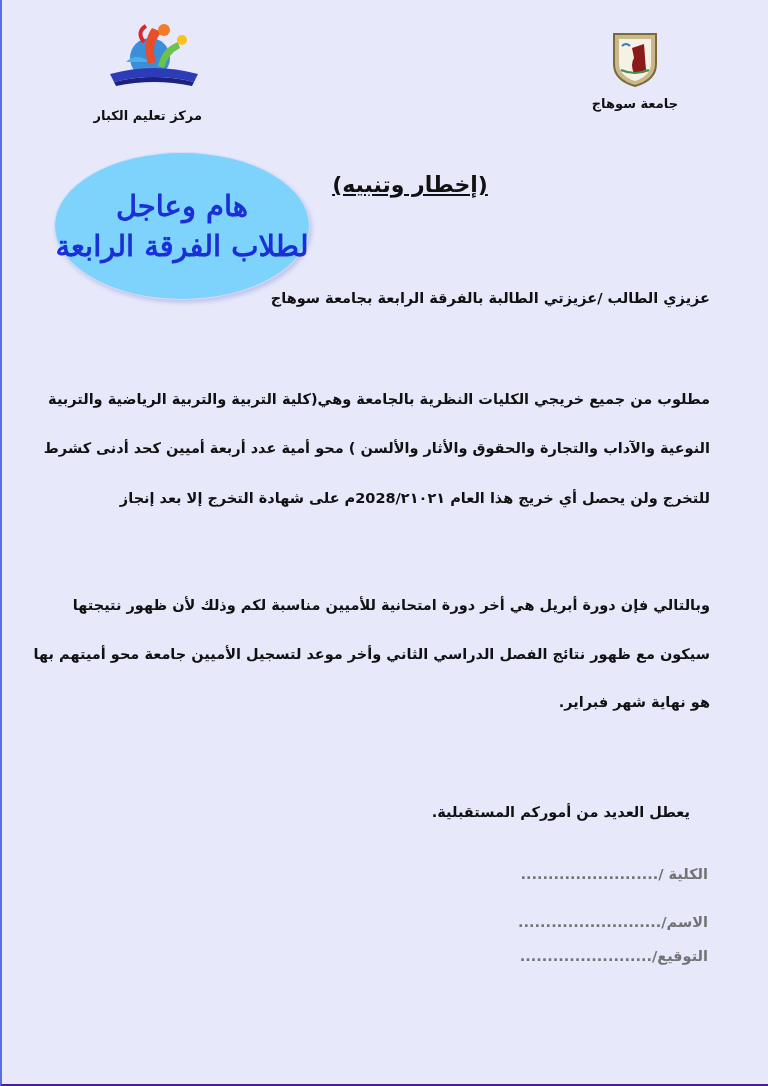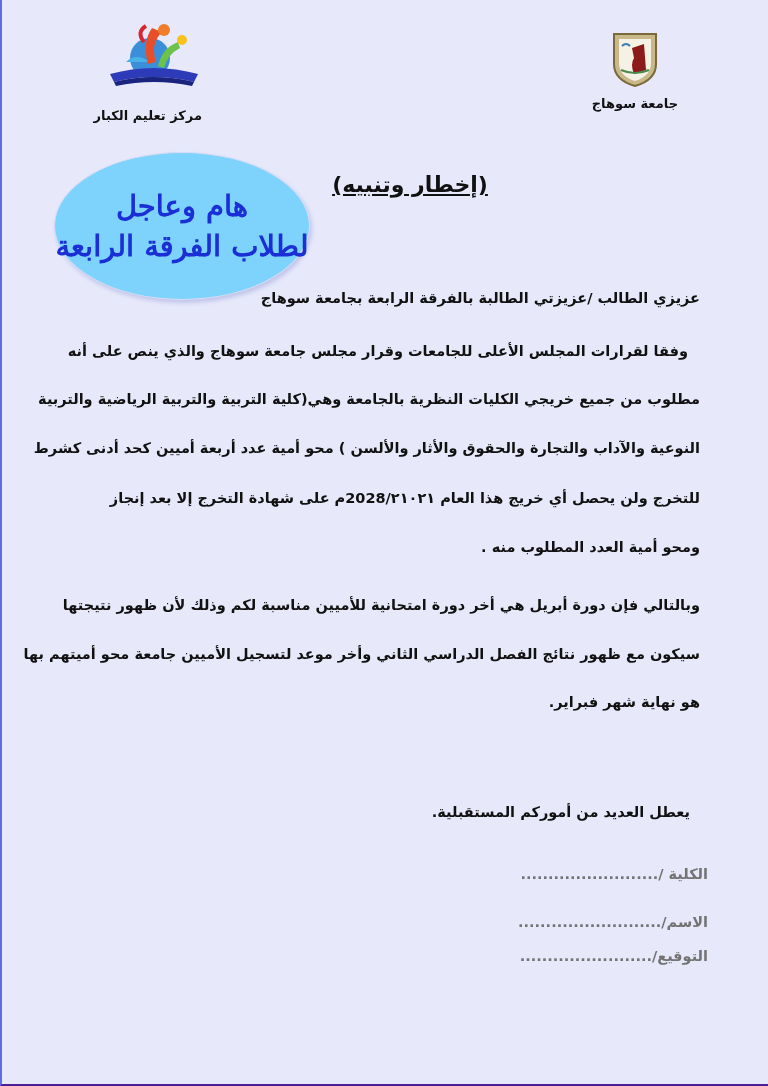--- a/index.html
+++ b/index.html
@@ -40,21 +40,21 @@
   }
   .oval-line {
     font-family:"DejaVu Serif", serif; color:#1a2fd6;
     font-size:29px; line-height:40px; font-weight:bold; white-space:nowrap;
   }
   .notice-title {
     position:absolute; left:318px; top:172px; width:180px; text-align:center;
     font-weight:bold; font-size:22px; color:#111; direction:rtl;text-decoration:underline;
   }
   .body-text {
-    position:absolute; right:68px; direction:rtl; text-align:right;
+    position:absolute; right:58px; direction:rtl; text-align:right;
     font-weight:bold; font-size:14.5px; color:#111; white-space:nowrap;
   }
   .sig-row {
     position:absolute; right:60px; direction:rtl; font-weight:bold; font-size:14.5px; color:#737373;
     white-space:nowrap;
   }
 </style>
 </head>
 <body>
 
@@ -88,25 +88,23 @@
 
   <div class="oval">
     <div class="oval-line">هام وعاجل</div>
     <div class="oval-line">لطلاب الفرقة الرابعة</div>
   </div>
 
   <div class="notice-title">(إخطار وتنبيه)</div>
 
   <div class="body-text" style="top:290px;">عزيزي الطالب /عزيزتي الطالبة بالفرقة الرابعة بجامعة سوهاج</div>
 
-  <div class="body-text" style="top:343px;right:80px;">وفقا لقرارات المجلس الأعلى للجامعات وقرار  مجلس جامعة سوهاج والذي ينص على أنه</div>
   <div class="body-text" style="top:391px;">مطلوب من جميع خريجي الكليات النظرية بالجامعة وهي(كلية التربية والتربية الرياضية والتربية</div>
   <div class="body-text" style="top:440px;">النوعية والآداب والتجارة والحقوق والأثار والألسن ) محو أمية عدد أربعة أميين كحد أدنى كشرط</div>
   <div class="body-text" style="top:490px;">للتخرج ولن يحصل أي خريج هذا العام   2028/٢١٠٢١م على شهادة التخرج إلا بعد إنجاز</div>
-  <div class="body-text" style="top:539px;">ومحو أمية  العدد  المطلوب منه .</div>
 
   <div class="body-text" style="top:597px;">وبالتالي فإن  دورة أبريل هي أخر دورة  امتحانية للأميين مناسبة لكم  وذلك لأن ظهور نتيجتها</div>
   <div class="body-text" style="top:646px;">سيكون مع ظهور  نتائج الفصل الدراسي الثاني وأخر موعد لتسجيل الأميين جامعة محو أميتهم بها</div>
   <div class="body-text" style="top:694px;">هو نهاية شهر فبراير.</div>
 
   <div class="body-text" style="top:804px;right:78px;">يعطل العديد من أموركم المستقبلية.</div>
 
   <div class="sig-row" style="top:866px;">
     <span>الكلية /</span><span>.........................</span>
   </div>

